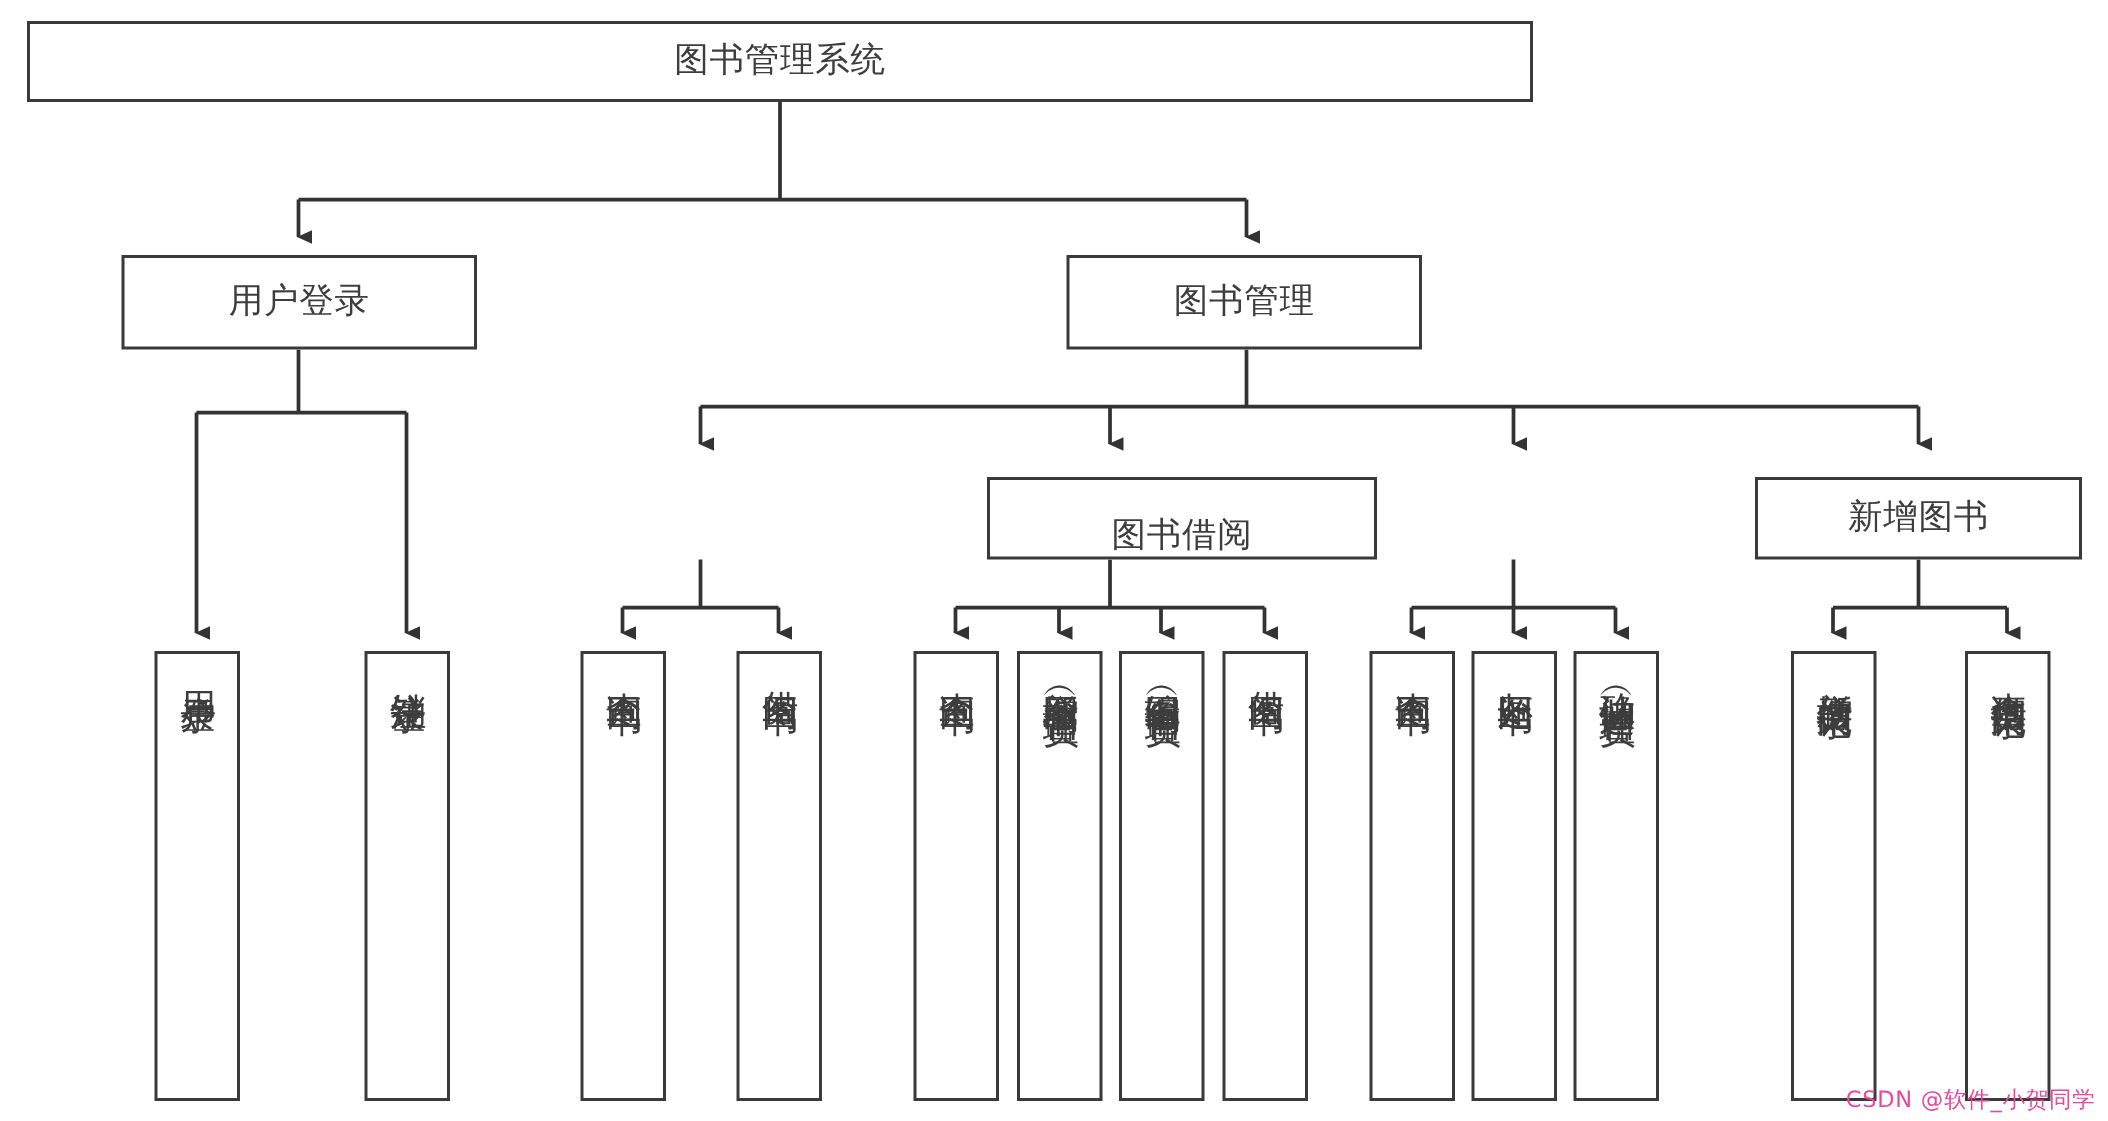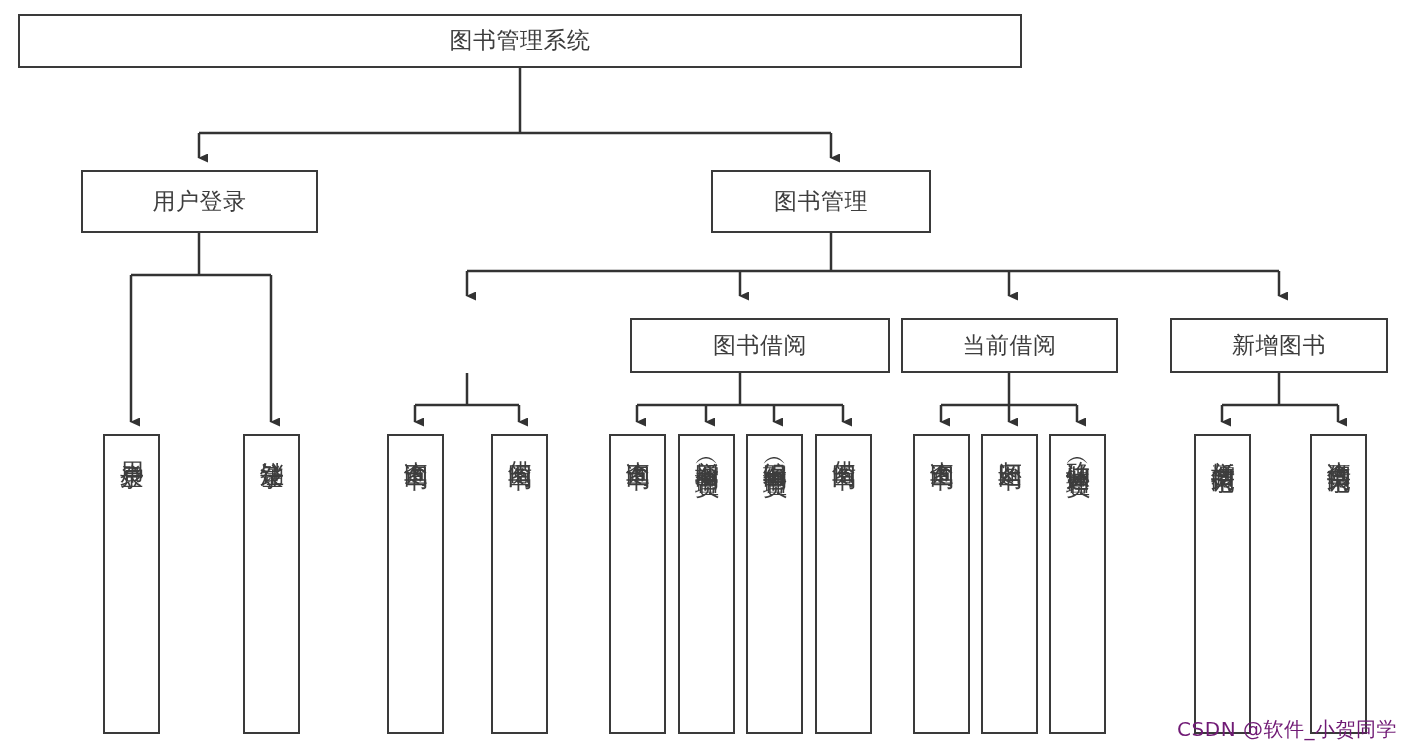--- a/index.html
+++ b/index.html
@@ -64,22 +64,22 @@
     white-space: normal;
     max-height: 285px;
   }
   .node.leaf.tall-label .node-label {
     max-height: 290px;
   }
   #watermark {
     position: absolute;
     right: 8px;
     bottom: 4px;
-    color: #701a75;
-    font-size: 20px;
+    color: #ec4899;
+    font-size: 15px;
     letter-spacing: 0.5px;
     z-index: 5;
     white-space: nowrap;
   }
 </style>
 </head>
 <body>
 
 <div id="diagram-root">
 
@@ -134,32 +134,29 @@
   </svg>
 
   <div class="node root" style="left:18px; top:14px; width:1004px; height:54px;">
     <span class="node-label">图书管理系统</span>
   </div>
 
   <div class="node level1" style="left:81px; top:170px; width:237px; height:63px;">
     <span class="node-label">用户登录</span>
   </div>
 
-  <div class="node level1" style="left:711px; top:170px; width:220px; height:63px;">
+  <div class="node level1" style="left:711px; top:170px; width:237px; height:63px;">
     <span class="node-label">图书管理</span>
   </div>
 
 
-  <div class="node level2" style="left:630px; top:318px; width:260px; height:55px;">
+  <div class="node level2" style="left:658px; top:318px; width:260px; height:55px;align-items:flex-end;">
     <span class="node-label">图书借阅</span>
   </div>
 
-  <div class="node level2" style="left:901px; top:318px; width:217px; height:55px;">
-    <span class="node-label">当前借阅</span>
-  </div>
 
   <div class="node level2" style="left:1170px; top:318px; width:218px; height:55px;">
     <span class="node-label">新增图书</span>
   </div>
 
   <div class="node leaf" style="left:103px; top:434px; width:57px; height:300px;">
     <span class="node-label">用户登录</span>
   </div>
 
   <div class="node leaf" style="left:243px; top:434px; width:57px; height:300px;">

